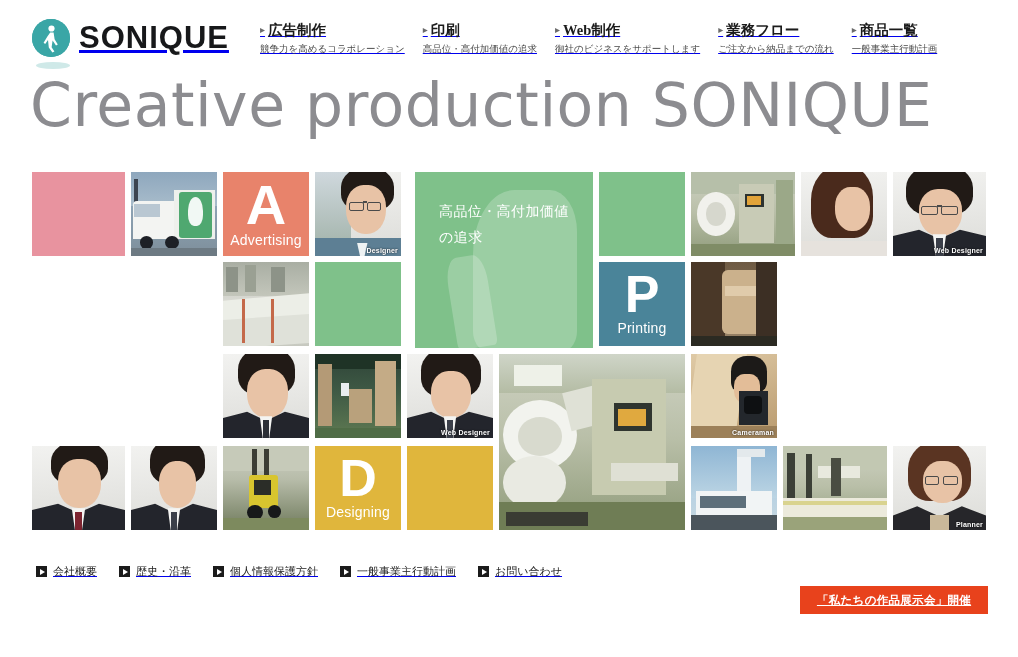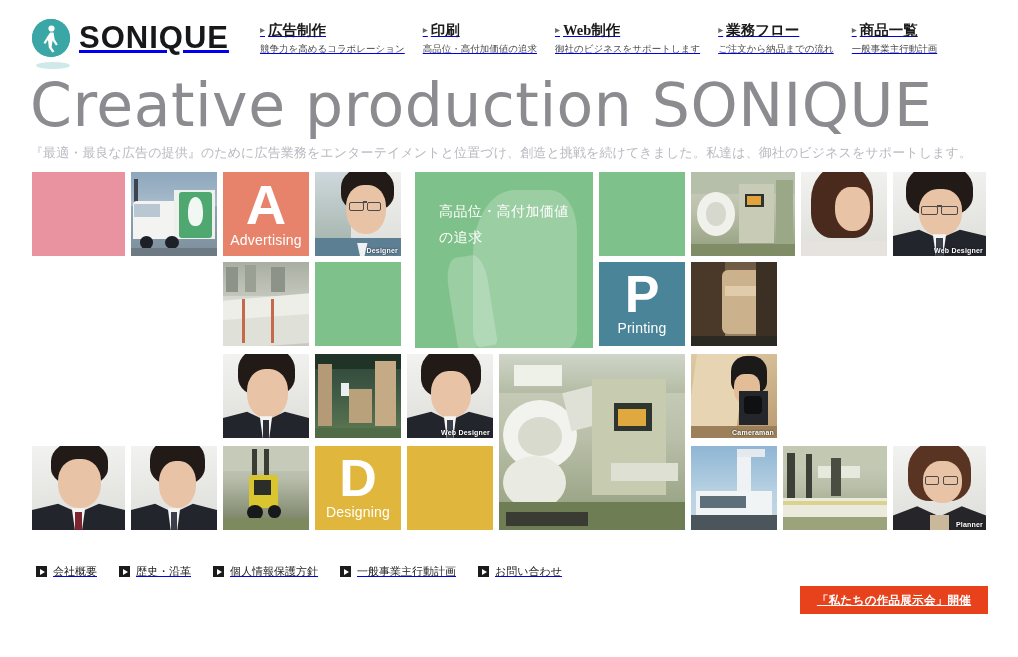--- a/index.html
+++ b/index.html
@@ -218,21 +218,20 @@
         <div class="nav-sub">ご注文から納品までの流れ</div>
       </a>
       <a class="nav-item" href="#">
         <div class="nav-title"><span class="arrow">▸</span><span>商品一覧</span></div>
         <div class="nav-sub">一般事業主行動計画</div>
       </a>
     </nav>
   </div>
 
   <h1 class="hero-title">Creative production SONIQUE</h1>
-  <p class="hero-sub">『最適・最良な広告の提供』のために広告業務をエンターテイメントと位置づけ、創造と挑戦を続けてきました。私達は、御社のビジネスをサポートします。</p>
 
   <div class="mosaic">
 
     <div class="tile tile-flat" style="left:0; top:0; width:93px; height:84px; background:#e8939f;"></div>
 
     <div class="tile" style="left:99px; top:0; width:86px; height:84px;">
       <div class="ph truck">
         <div style="position:absolute;left:0;top:0;width:100%;height:40%;background:linear-gradient(180deg,#8ea7bd,#a8bccb);"></div>
         <div style="position:absolute;left:4%;top:8%;width:4px;height:46%;background:#3c4450;"></div>
         <div style="position:absolute;left:2%;top:34%;width:52%;height:46%;background:#f3f4f2;border-radius:4px 2px 0 0;"></div>

